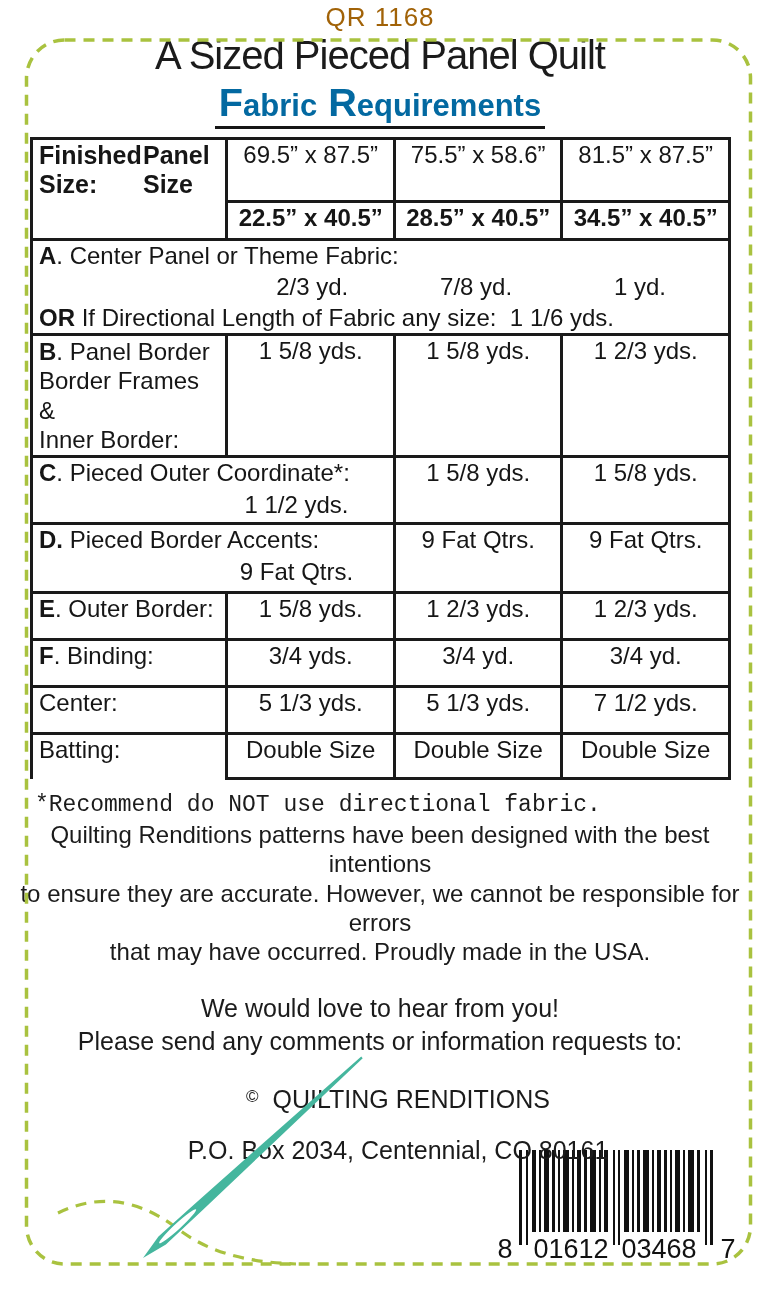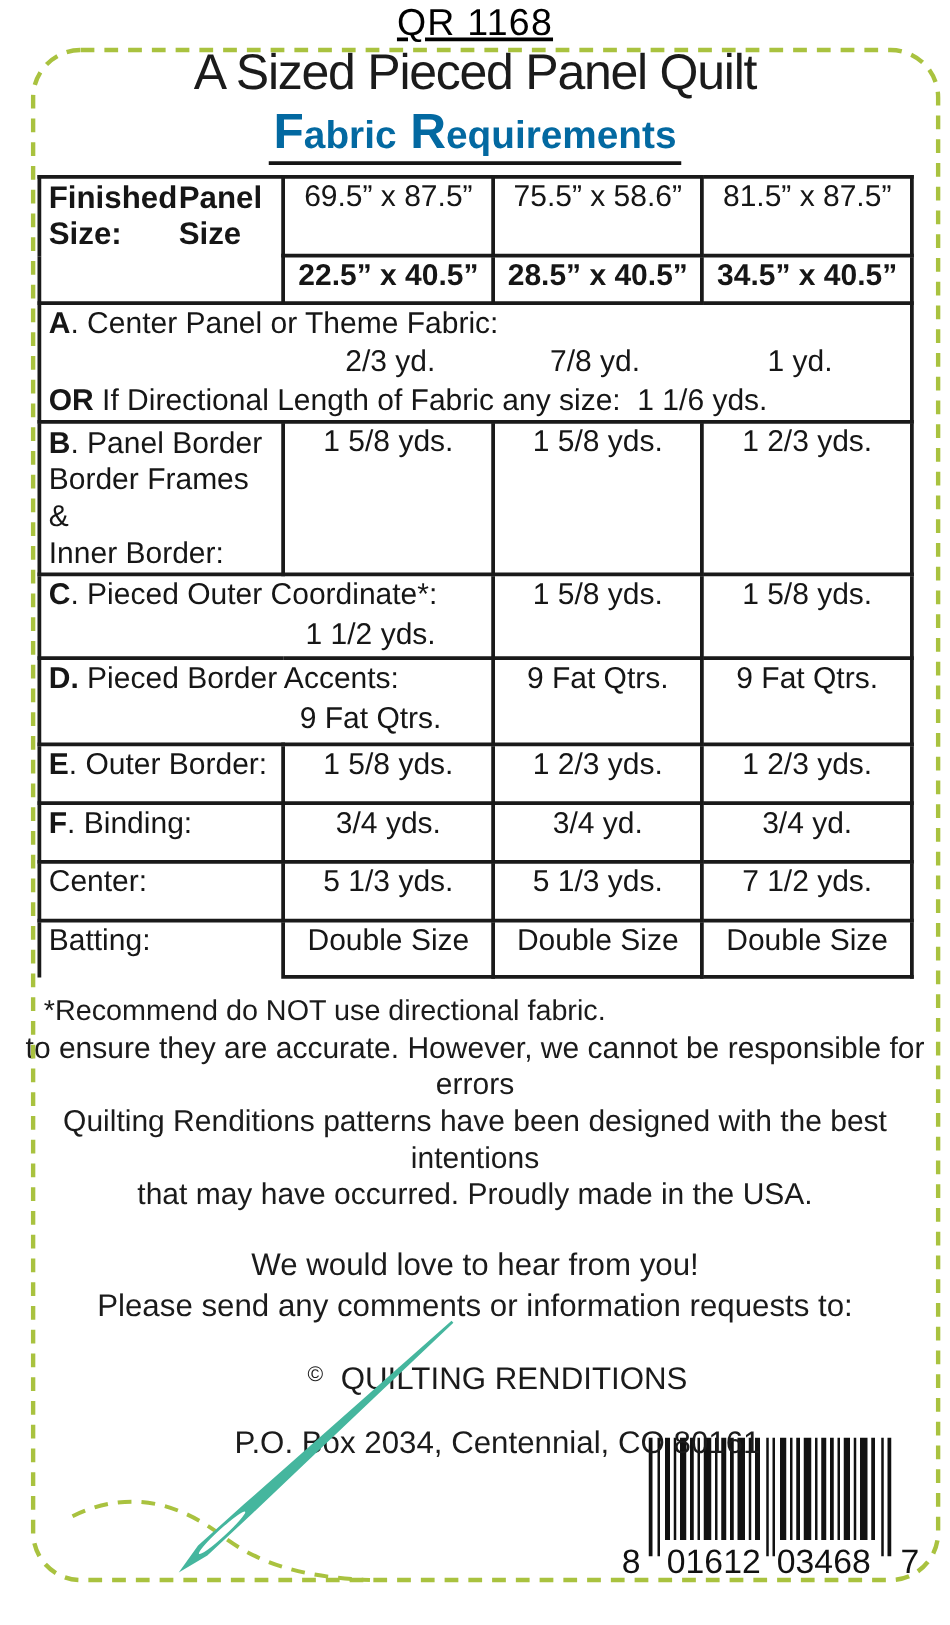--- a/index.html
+++ b/index.html
@@ -9,21 +9,21 @@
   }
   .content { position:absolute; inset:0; z-index:1; }
   .gfx { position:absolute; inset:0; z-index:2; pointer-events:none; }
 
   
   .hdr { text-align:center; }
   .title {
     margin-top:48px; font-family:"DejaVu Serif", serif; font-style:italic; font-weight:600;
     font-size:84px; line-height:1.0; letter-spacing:0px; color:#191919;
   }
-  .pcode { font-size:30px; margin-top:2px; letter-spacing:1px; color:#000000;text-decoration:underline; }
+  .pcode { font-size:26px; margin-top:2px; letter-spacing:1px; color:#a16207; }
   .subtitle { font-size:40px; margin-top:0px; letter-spacing:-1px; color:#1b1b1b; }
   .byline { font-family:"DejaVu Serif", serif; font-style:italic; font-weight:700;
     font-size:30px; margin-top:1px; color:#1b1b1b; }
   .secheading { display:inline-block; border-bottom:3px solid #151515;
     font-weight:bold; font-size:31px; margin-top:2px; padding:0 4px 1px 4px; color:#0369a1; }
   .secheading .fw { display:inline-block; }
   .secheading .fw::first-letter { font-size:1.28em; }
   .secheading .fw1 { margin-right:11px; }
 
   
@@ -48,21 +48,21 @@
   .c2 { text-align:center; padding-left:48%; padding-top:4px; }
   .trC td { height:62px; }
   .trD td { height:64px; }
   .trE td, .trF td, .trBk td { height:42px; }
   .trBt td { height:40px; }
   .mid { vertical-align:middle; }
   .nobottom { border-bottom:none !important; }
   .pre { white-space:pre-wrap; }
 
   
-  .astnote { text-align:left; font-size:23px; margin:12px 0 0 35px; color:#1b1b1b; }
+  .astnote { text-align:left; font-size:23px; margin:12px 0 0 35px; color:#1b1b1b;font-family:Liberation Mono, monospace; }
   .disclaimer { text-align:center; font-size:24px; line-height:1.22; margin-top:2px; color:#1b1b1b; }
   .hearblock { text-align:center; font-size:25px; line-height:1.3; margin-top:26px; color:#1b1b1b; }
   .contactblock { text-align:center; font-size:25px; margin-top:28px; color:#1b1b1b; }
   .contactblock .line { margin-top:22px;padding-left:36px; }
   .copysym { font-size:17px; vertical-align:6px; margin-right:14px; }
 
   
   .barcode { position:absolute; left:497px; top:1150px; width:244px; height:116px; }
   .barcode text { font-family:"Liberation Sans", sans-serif; font-size:27px; fill:#111; }
 </style>
@@ -173,22 +173,22 @@
           <td class="lblcell mid nobottom">Batting:</td>
           <td class="vcell mid">Double Size</td>
           <td class="vcell mid">Double Size</td>
           <td class="vcell mid">Double Size</td>
         </tr>
       </tbody>
     </table>
 
     <div class="astnote">*Recommend do NOT use directional fabric.</div>
     <div class="disclaimer">
+      <div>Quilting Renditions patterns have been designed with the best intentions</div>
       <div>to ensure they are accurate. However, we cannot be responsible for errors</div>
-      <div>Quilting Renditions patterns have been designed with the best intentions</div>
       <div>that may have occurred. Proudly made in the USA.</div>
     </div>
 
     <div class="hearblock">
       <div>We would love to hear from you!</div>
       <div>Please send any comments or information requests to:</div>
     </div>
 
     <div class="contactblock">
       <div class="line"><span class="copysym">©</span><span>QUILTING RENDITIONS</span></div>

